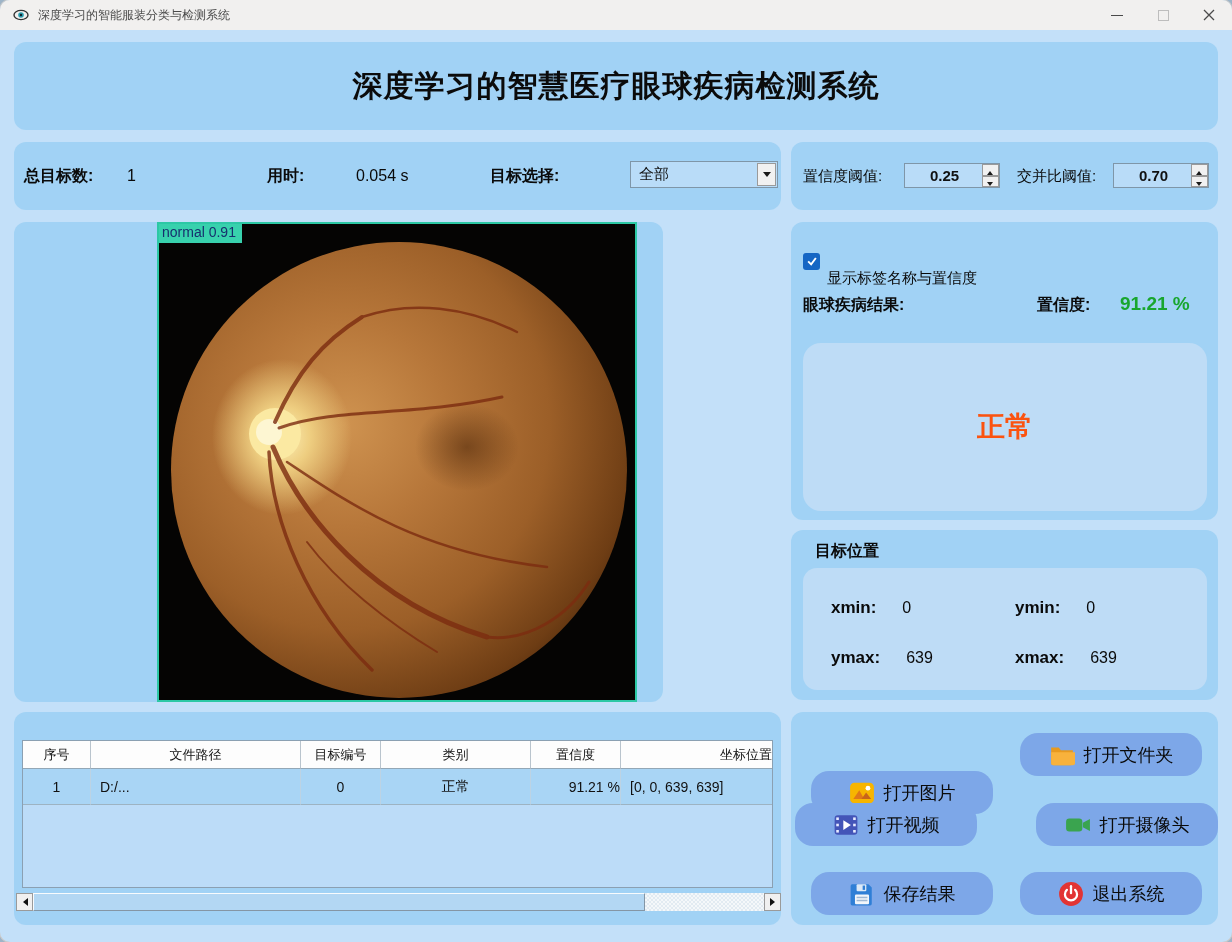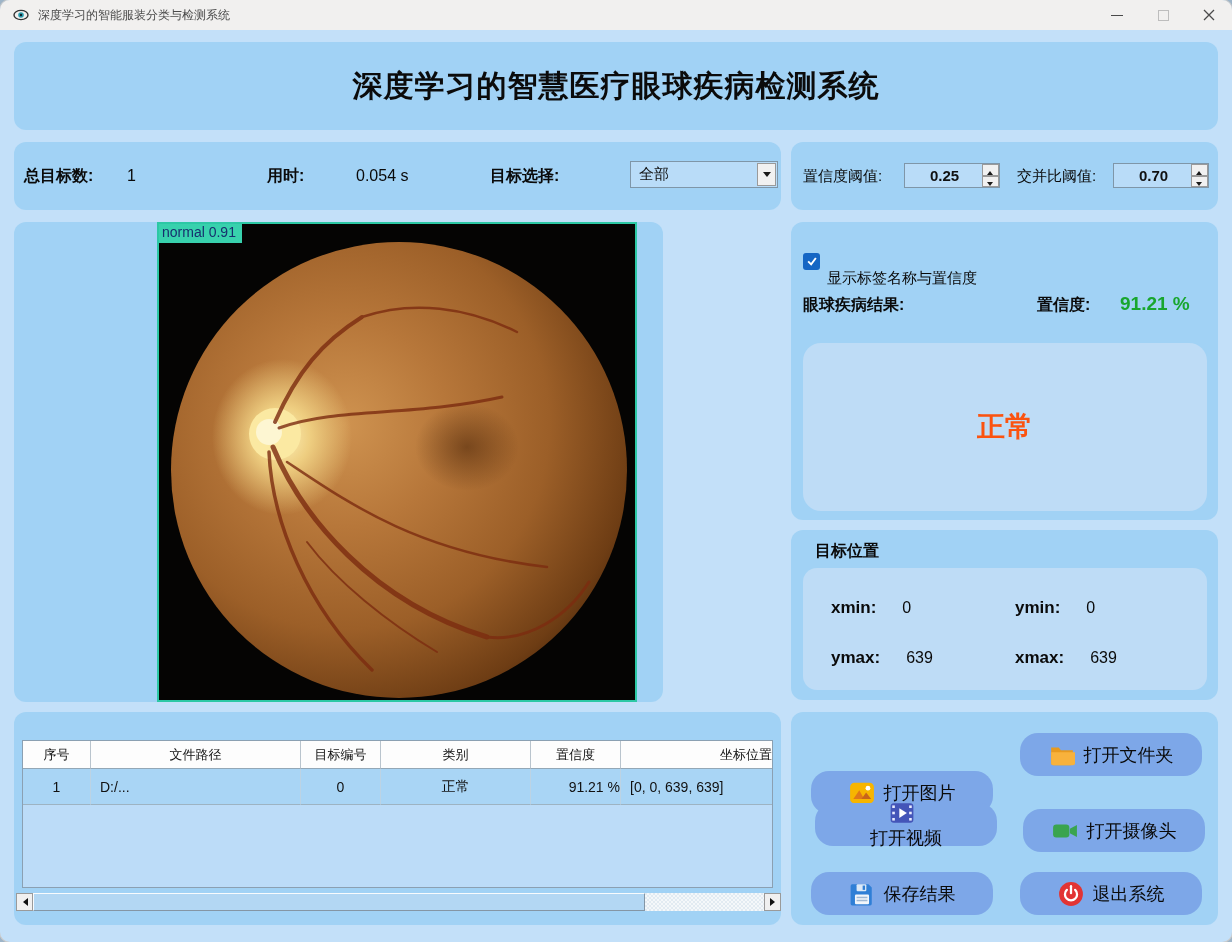--- a/index.html
+++ b/index.html
@@ -247,35 +247,35 @@
     </div>
 
     <div class="btn" style="left:229px;top:21px;">
       <svg class="icon" viewBox="0 0 24 24">
         <path d="M2,5 h7 l2,2.5 h11 v12 a2,2 0 0 1 -2,2 h-16 a2,2 0 0 1 -2,-2 z" fill="#e89a1f"></path>
         <path d="M2,9.5 h22 v10 a2,2 0 0 1 -2,2 h-18 a2,2 0 0 1 -2,-2 z" fill="#f8b23c"></path>
       </svg>
       <span class="btext">打开文件夹</span>
     </div>
 
-    <div class="btn" style="left:24px;top:91px;flex-direction:column;">
+    <div class="btn" style="left:4px;top:91px;">
       <svg class="icon" viewBox="0 0 24 24">
         <rect x="1.5" y="3" width="21" height="18" rx="3" fill="#4455b8"></rect>
         <rect x="3" y="5" width="2.4" height="2.4" fill="#e8ecff"></rect>
           <rect x="3" y="10.8" width="2.4" height="2.4" fill="#e8ecff"></rect>
           <rect x="3" y="16.6" width="2.4" height="2.4" fill="#e8ecff"></rect>
         <rect x="18.6" y="5" width="2.4" height="2.4" fill="#e8ecff"></rect>
           <rect x="18.6" y="10.8" width="2.4" height="2.4" fill="#e8ecff"></rect>
           <rect x="18.6" y="16.6" width="2.4" height="2.4" fill="#e8ecff"></rect>
         <polygon points="9.5,7.5 16.5,12 9.5,16.5" fill="#ffffff"></polygon>
       </svg>
       <span class="btext">打开视频</span>
     </div>
 
-    <div class="btn" style="left:232px;top:91px;margin-top:6px;">
+    <div class="btn" style="left:245px;top:91px;">
       <svg class="icon" viewBox="0 0 24 24">
         <rect x="1" y="6" width="15" height="12" rx="3" fill="#3aa44f"></rect>
         <polygon points="16.5,10 23,6.5 23,17.5 16.5,14" fill="#3aa44f"></polygon>
       </svg>
       <span class="btext">打开摄像头</span>
     </div>
 
     <div class="btn" style="left:20px;top:160px;">
       <svg class="icon" viewBox="0 0 24 24">
         <path d="M3,3 h15 l3,3 v15 a1.5,1.5 0 0 1 -1.5,1.5 h-16.5 a1.5,1.5 0 0 1 -1.5,-1.5 v-16.5 a1.5,1.5 0 0 1 1.5,-1.5 z" fill="#2f7fd6"></path>

